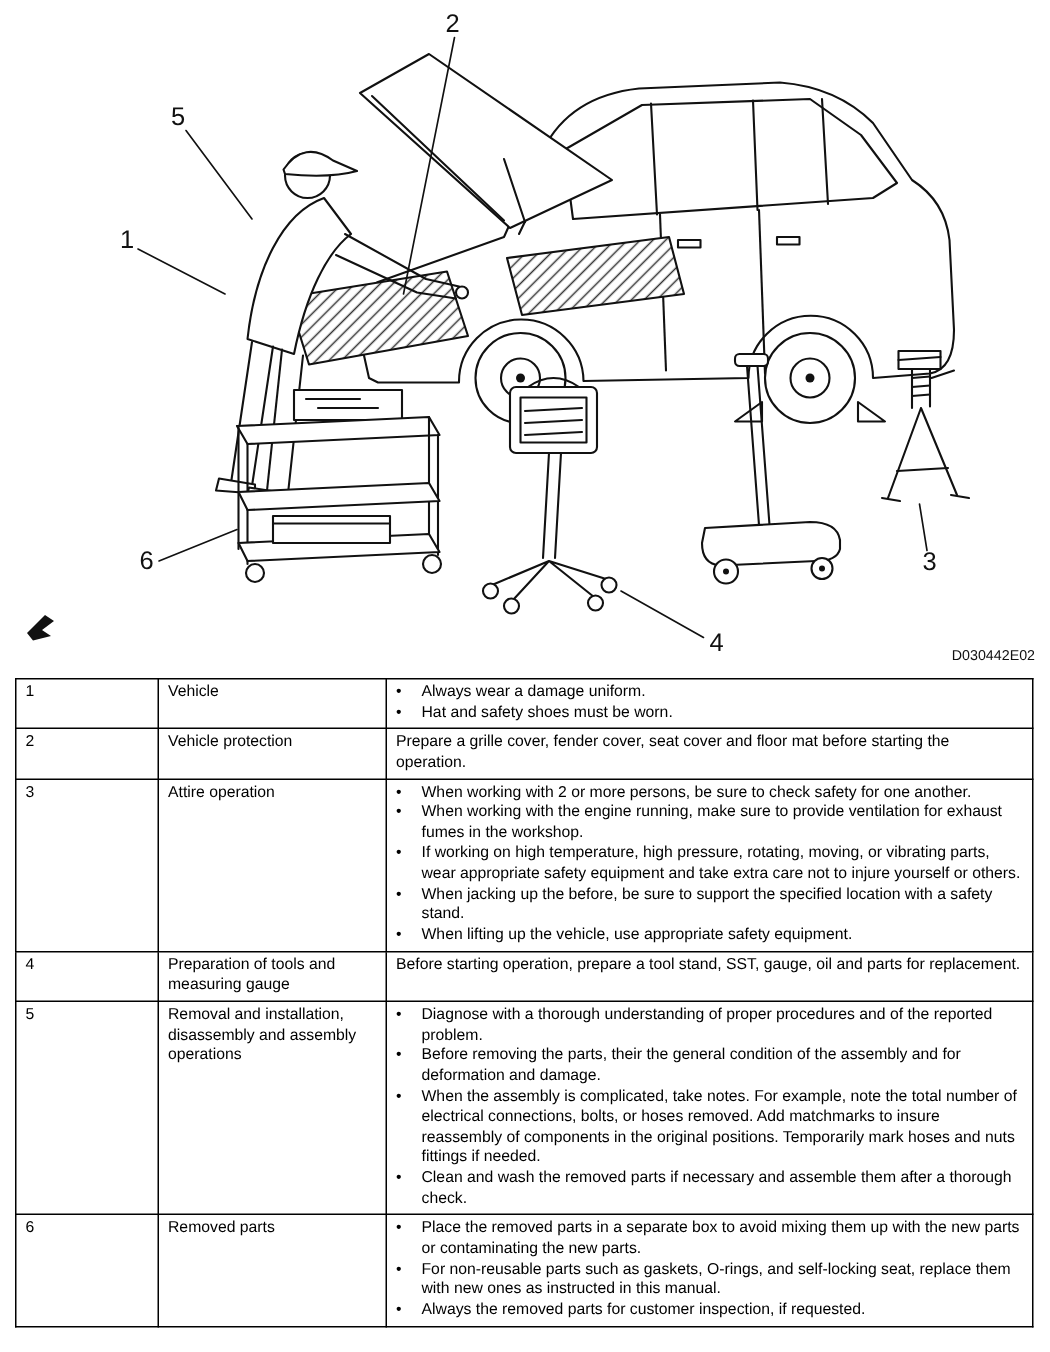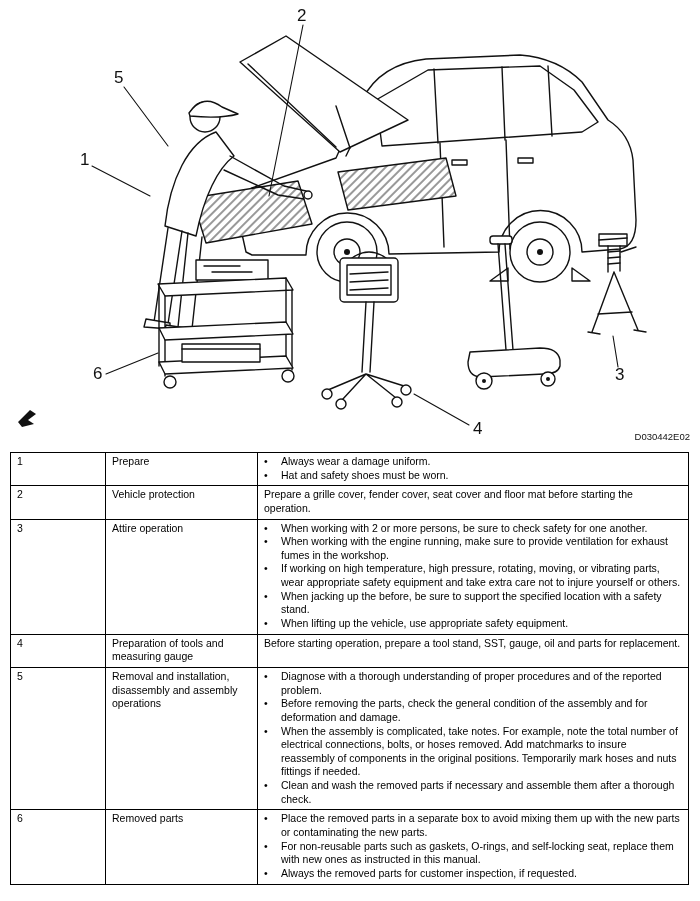--- a/index.html
+++ b/index.html
@@ -169,21 +169,21 @@
     <path d="M18,422 L30,410 L36,414 L28,420 L34,424 L22,427 Z" fill="#111" stroke="none"></path>
 
     <text x="690" y="440" text-anchor="end" font-size="9.5" fill="#111" font-family="Liberation Sans, sans-serif">D030442E02</text>
   </svg>
 </div>
 
 <table class="manual-table">
   <tbody>
       <tr>
         <td class="col-num">1</td>
-        <td class="col-cat">Prepare</td>
+        <td class="col-cat">Vehicle</td>
         <td class="col-desc">
           <div class="bullet-item">
             <span class="bullet">•</span>
             <span class="bullet-text">Always wear a damage uniform.</span>
           </div>
           <div class="bullet-item">
             <span class="bullet">•</span>
             <span class="bullet-text">Hat and safety shoes must be worn.</span>
           </div>
         </td>
@@ -231,21 +231,21 @@
       <tr>
         <td class="col-num">5</td>
         <td class="col-cat">Removal and installation, disassembly and assembly operations</td>
         <td class="col-desc">
           <div class="bullet-item">
             <span class="bullet">•</span>
             <span class="bullet-text">Diagnose with a thorough understanding of proper procedures and of the reported problem.</span>
           </div>
           <div class="bullet-item">
             <span class="bullet">•</span>
-            <span class="bullet-text">Before removing the parts, check the general condition of the assembly and for deformation and damage.</span>
+            <span class="bullet-text">Before removing the parts, their the general condition of the assembly and for deformation and damage.</span>
           </div>
           <div class="bullet-item">
             <span class="bullet">•</span>
             <span class="bullet-text">When the assembly is complicated, take notes. For example, note the total number of electrical connections, bolts, or hoses removed. Add matchmarks to insure reassembly of components in the original positions. Temporarily mark hoses and nuts fittings if needed.</span>
           </div>
           <div class="bullet-item">
             <span class="bullet">•</span>
             <span class="bullet-text">Clean and wash the removed parts if necessary and assemble them after a thorough check.</span>
           </div>
         </td>

